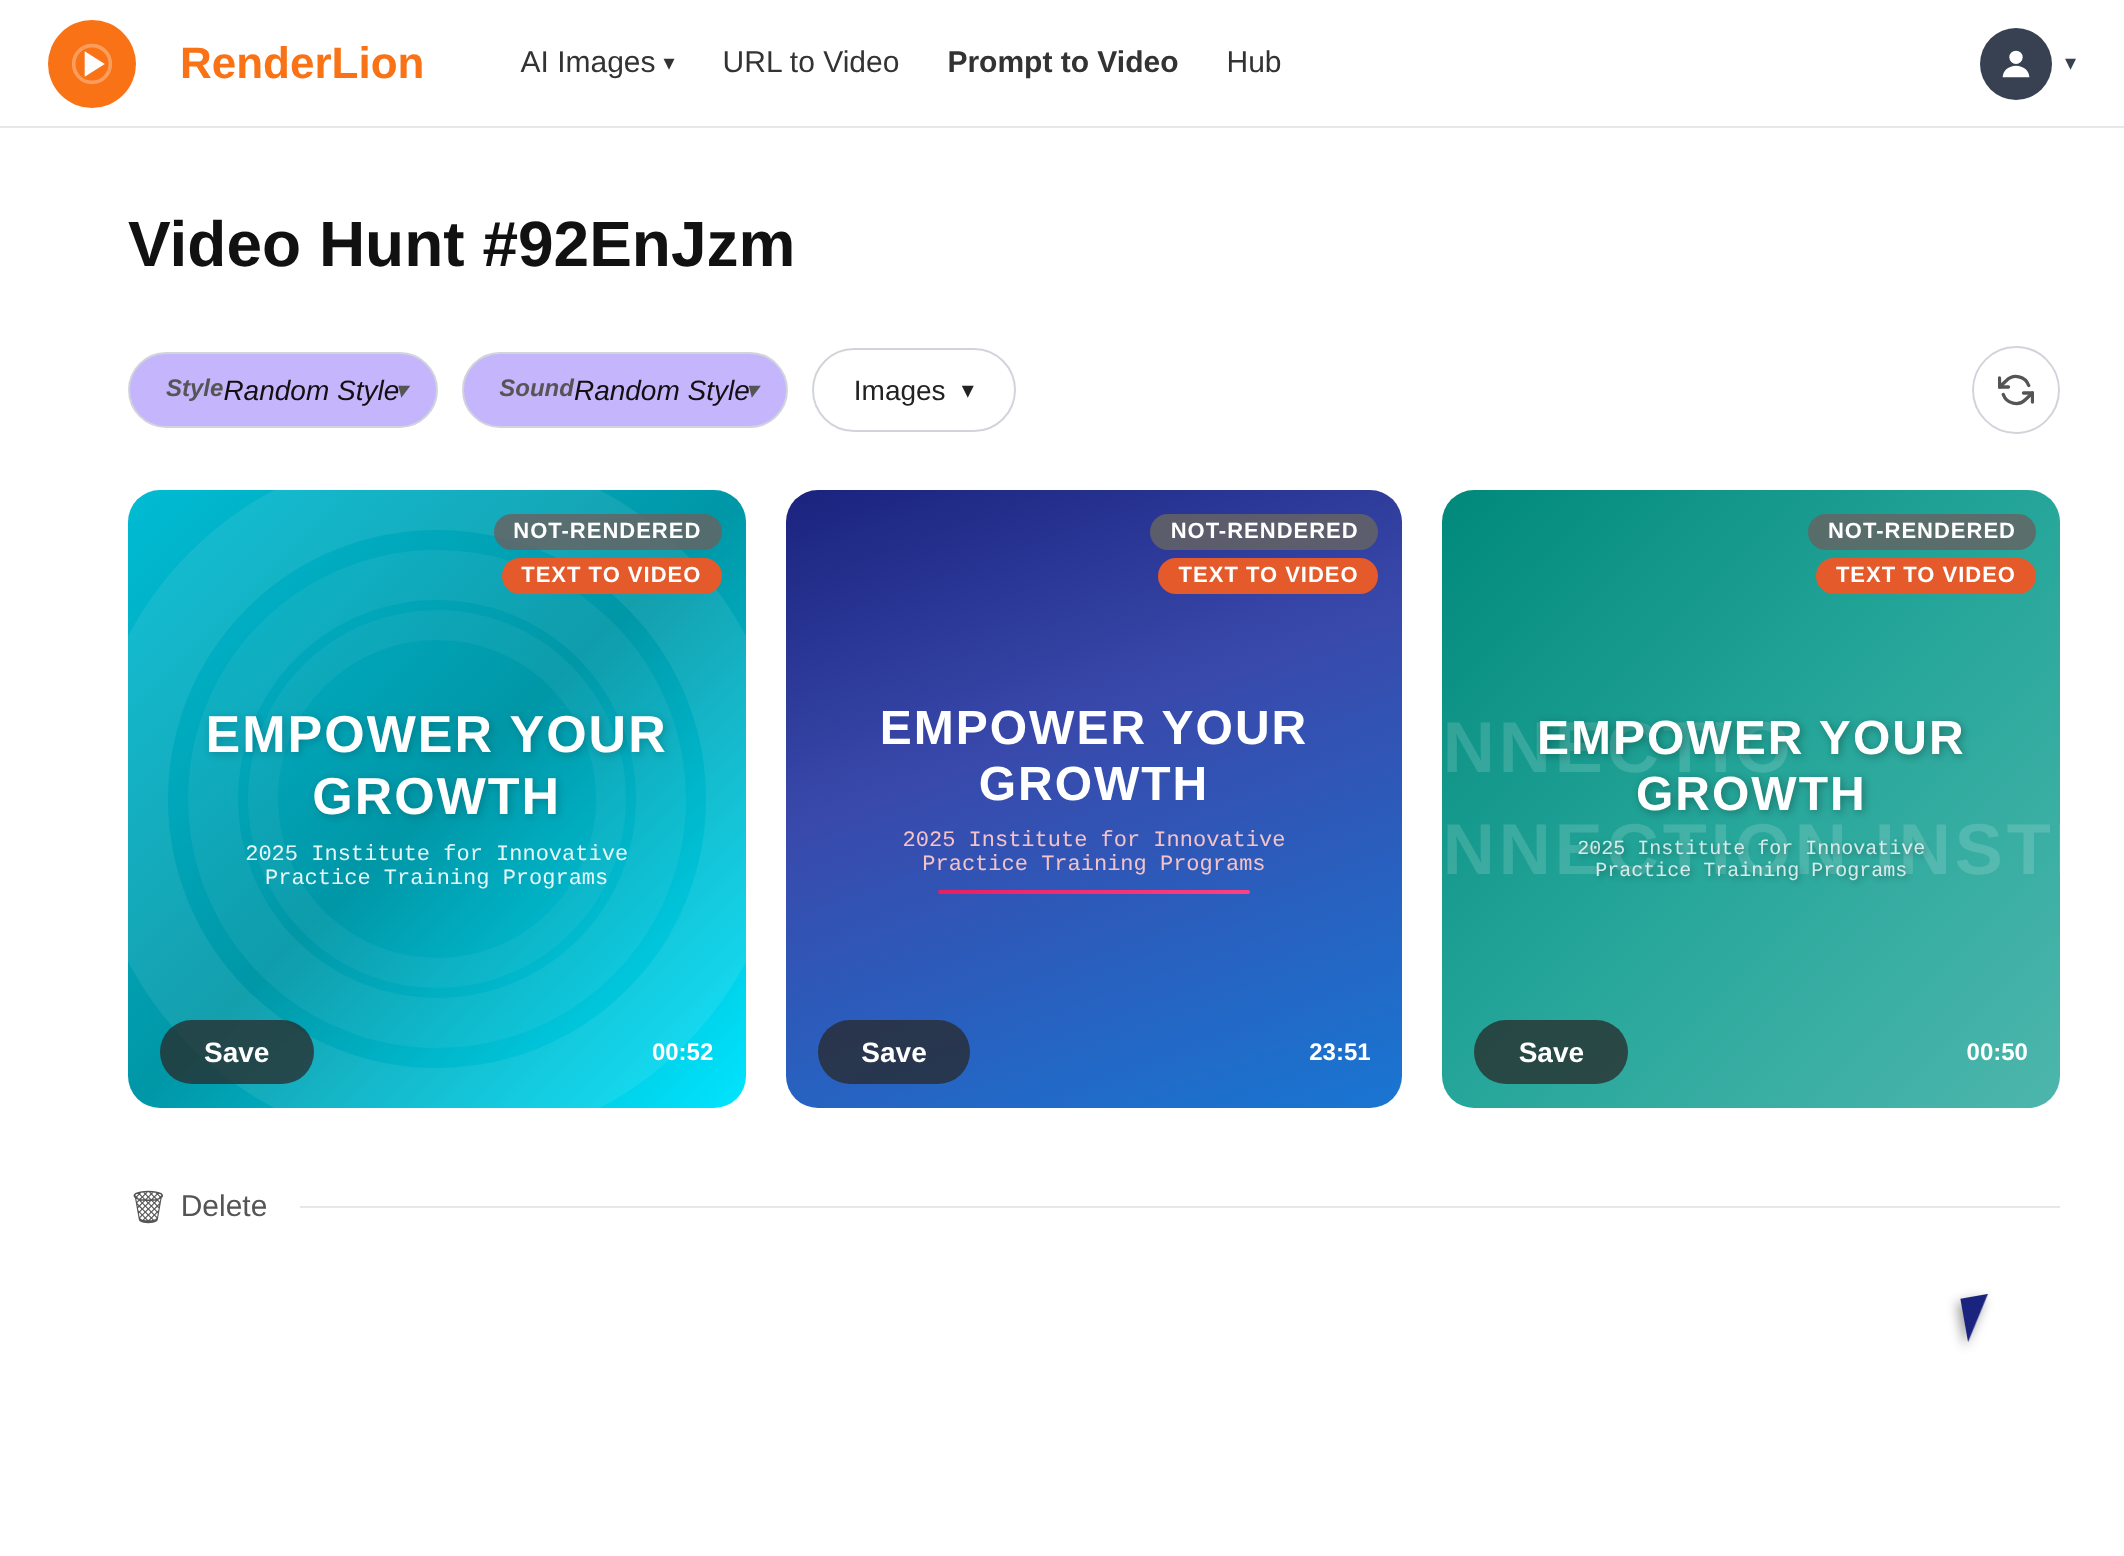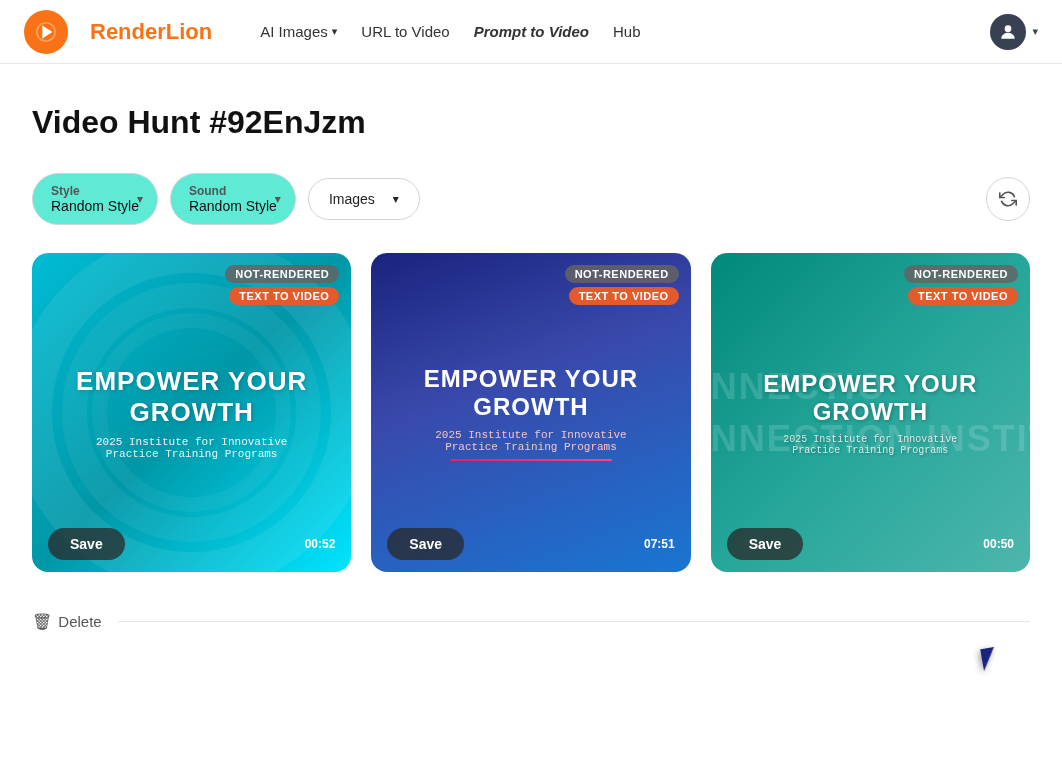--- a/index.html
+++ b/index.html
@@ -15,57 +15,57 @@
       width: 44px; height: 44px; background: #f97316; border-radius: 50%;
       display: flex; align-items: center; justify-content: center;
     }
     .logo-icon svg { width: 22px; height: 22px; }
     .logo-text { font-size: 22px; font-weight: 700; color: #111; }
     .logo-text span { color: #f97316; }
     .nav-links { display: flex; align-items: center; gap: 24px; margin-left: 16px; }
     .nav-link {
       font-size: 15px; color: #333; text-decoration: none; display: flex; align-items: center; gap: 4px; cursor: pointer;
     }
-    .nav-link.active { font-weight: 600; font-style: italic; }
+    .nav-link.active { font-weight: 600; }
     .nav-link-arrow { font-size: 11px; }
     .nav-spacer { flex: 1; }
     .nav-avatar {
       width: 36px; height: 36px; border-radius: 50%; background: #374151;
       display: flex; align-items: center; justify-content: center; cursor: pointer; position: relative;
     }
     .nav-avatar svg { width: 20px; height: 20px; }
     .nav-avatar-caret { font-size: 11px; color: #374151; margin-left: 2px; }
 
     
-    .main { padding: 40px 32px 24px; }
+    .main { padding: 40px 32px 24px; margin-left: 32px; }
 
     
     .header-row { display: flex; align-items: center; justify-content: space-between; margin-bottom: 32px; }
     .page-title { font-size: 32px; font-weight: 800; color: #111; }
     .display-as-row { display: flex; align-items: center; gap: 8px; }
     .display-as-label { font-size: 13px; color: #555; margin-right: 4px; }
     .ratio-btn {
       border: 2px solid #d1d5db; background: #fff; border-radius: 8px;
       padding: 6px 14px; font-size: 14px; font-weight: 600; cursor: pointer; color: #333;
     }
     .ratio-btn.active { border-color: #374151; background: #fff; }
 
     
     .filter-row { display: flex; align-items: center; gap: 12px; margin-bottom: 28px; }
     .filter-dropdown {
       border: 1.5px solid #d1d5db; border-radius: 30px; padding: 10px 18px;
-      font-size: 14px; cursor: pointer; background: #5eead4; display: flex; flex-direction: column;
-      min-width: 120px; position: relative;
+      font-size: 14px; cursor: pointer; background: #c4b5fd; display: flex; flex-direction: row;
+      min-width: 120px; position: relative; font-style: italic;
     }
     .filter-dropdown-label { font-size: 12px; font-weight: 600; color: #555; }
     .filter-dropdown-value { font-size: 14px; color: #111; }
     .filter-dropdown-arrow { position: absolute; right: 14px; top: 50%; transform: translateY(-50%); font-size: 12px; color: #555; }
     .images-dropdown {
       border: 1.5px solid #d1d5db; border-radius: 30px; padding: 12px 20px;
-      font-size: 14px; cursor: pointer; background: #fff; display: flex; align-items: center; gap: 18px;
+      font-size: 14px; cursor: pointer; background: #fff; display: flex; align-items: center; gap: 8px;
     }
     .refresh-btn {
       width: 44px; height: 44px; border-radius: 50%; background: #fff; border: 1.5px solid #d1d5db;
       display: flex; align-items: center; justify-content: center; cursor: pointer; margin-left: auto;
     }
 
     
     .cards-grid { display: grid; grid-template-columns: repeat(3, 1fr); gap: 20px; margin-bottom: 32px; }
     .card { border-radius: 16px; overflow: hidden; position: relative; aspect-ratio: 1/1; }
     .card-badge-row {
@@ -285,21 +285,21 @@
         <div class="card-2-title">EMPOWER YOUR GROWTH</div>
         <div class="card-2-sub">2025 Institute for Innovative<br>Practice Training Programs</div>
         <div class="card-2-underline"></div>
       </div>
       <div class="card-badge-row">
         <span class="badge-not-rendered">NOT-RENDERED</span>
         <span class="badge-text-to-video">TEXT TO VIDEO</span>
       </div>
       <div class="card-bottom">
         <button class="save-btn">Save</button>
-        <span class="card-duration">07:51</span>
+        <span class="card-duration">23:51</span>
       </div>
     </div>
 
     <div class="card card-3">
       <div class="card-3-text-bg">
         <div class="card-3-watermark">NNECTIO</div>
         <div class="card-3-watermark">NNECTION INSTITUTE</div>
       </div>
       <div class="card-3-inner">
         <div class="card-3-title">EMPOWER YOUR GROWTH</div>

